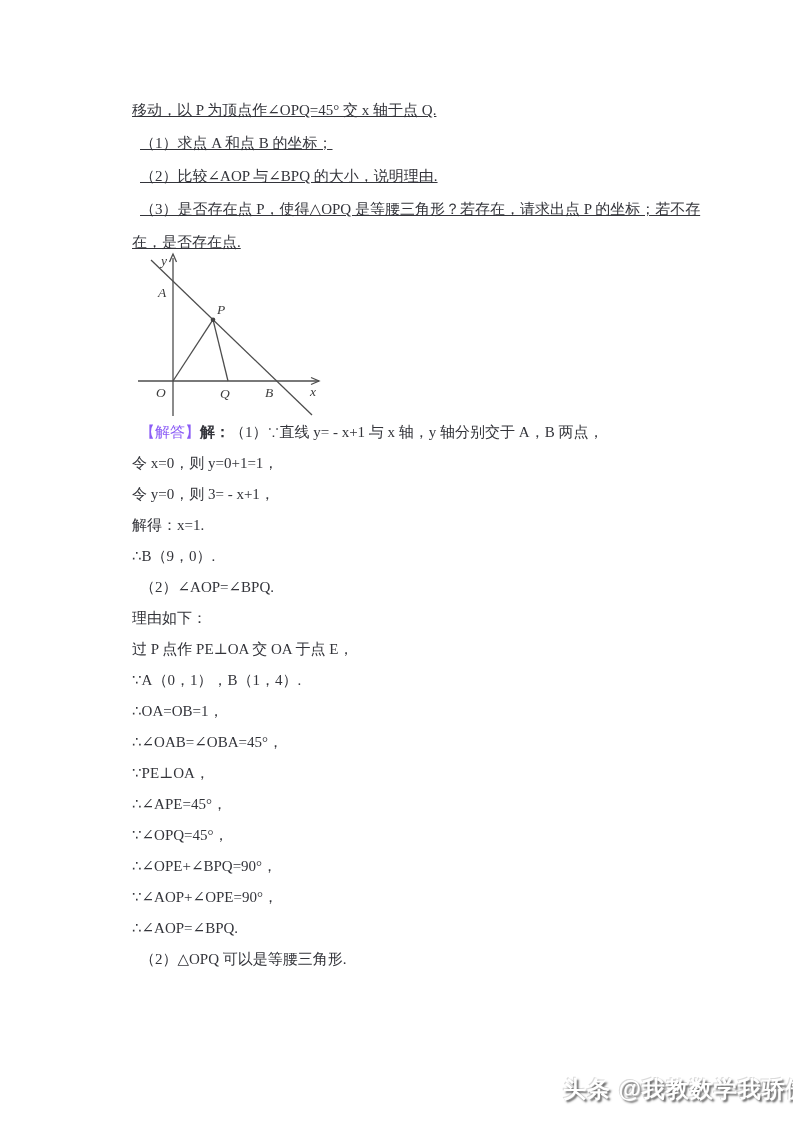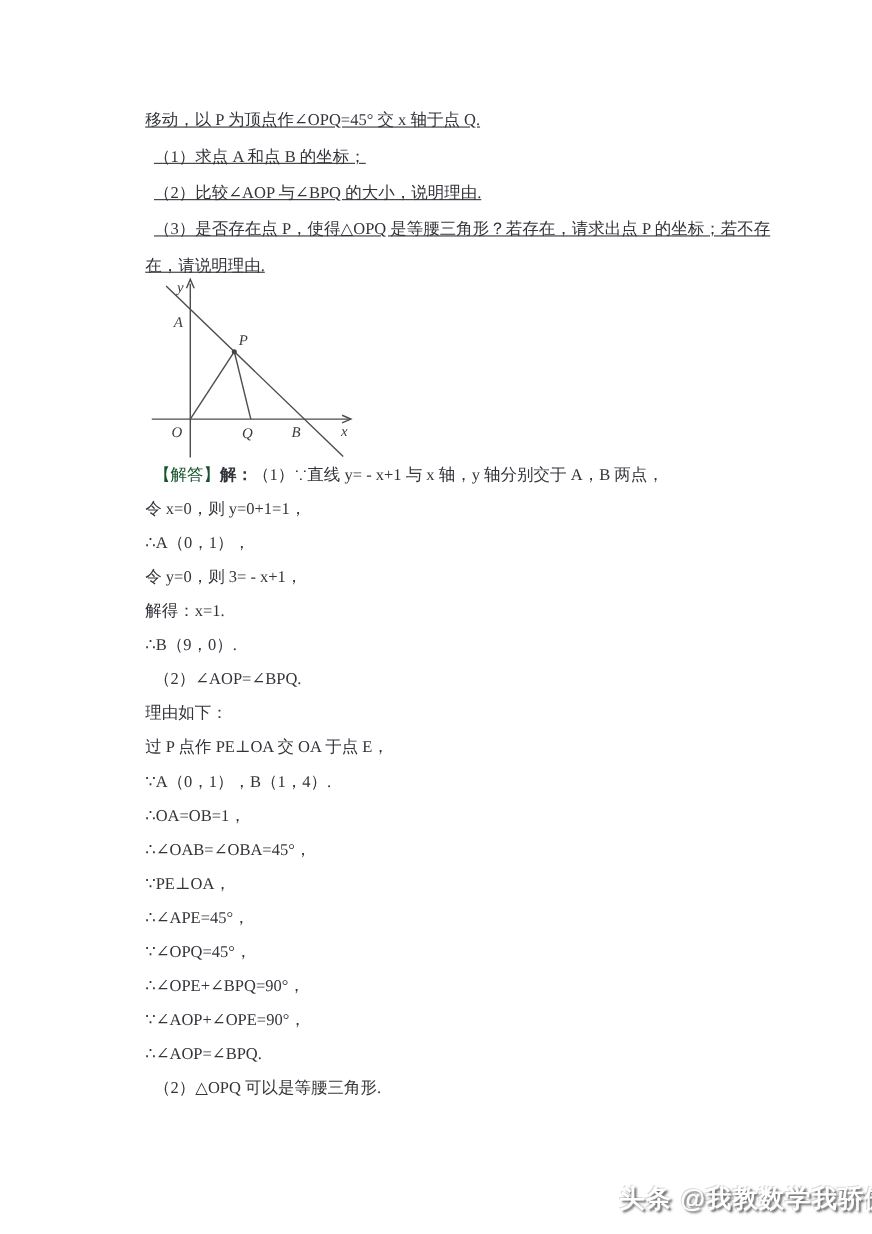--- a/index.html
+++ b/index.html
@@ -16,21 +16,21 @@
     font-size:15px;
     text-decoration:underline;
   }
   .problem .line{height:33px;line-height:33px;white-space:nowrap;}
   .solution{
     position:absolute;left:132px;top:417px;width:590px;
     font-size:15px;
   }
   .solution .line{height:31px;line-height:31px;white-space:nowrap;}
   .indent{padding-left:8px;}
-  .badge{color:#14532d;}
+  .badge{color:#8b5cf6;}
   .bold{font-weight:bold;}
   .figure{
     position:absolute;left:135px;top:250px;width:200px;height:172px;
   }
   .figure svg{display:block;}
   .fig-label{
     font-family:"Liberation Serif","DejaVu Serif",serif;
     font-style:italic;
     font-size:13.5px;
     fill:#3c3c3c;
@@ -45,21 +45,21 @@
   }
 </style>
 </head>
 <body>
 
 <div class="problem">
   <div class="line">移动，以 P 为顶点作∠OPQ=45° 交 x 轴于点 Q.</div>
   <div class="line indent">（1）求点 A 和点 B 的坐标；</div>
   <div class="line indent">（2）比较∠AOP 与∠BPQ 的大小，说明理由.</div>
   <div class="line indent">（3）是否存在点 P，使得△OPQ 是等腰三角形？若存在，请求出点 P 的坐标；若不存</div>
-  <div class="line">在，请说明理由.</div>
+  <div class="line">在，是否存在点.</div>
 </div>
 
 <div class="figure">
   <svg width="200" height="172" viewBox="0 0 200 172" xmlns="http://www.w3.org/2000/svg">
 
     <line x1="38" y1="8" x2="38" y2="166" stroke="#4d4d4d" stroke-width="1.3"></line>
     <polyline points="34.5,12 38,4 41.5,12" fill="none" stroke="#4d4d4d" stroke-width="1.3"></polyline>
 
     <line x1="3" y1="131" x2="184" y2="131" stroke="#4d4d4d" stroke-width="1.3"></line>
     <polyline points="176,127.5 184,131 176,134.5" fill="none" stroke="#4d4d4d" stroke-width="1.3"></polyline>
@@ -80,21 +80,20 @@
     <text class="fig-label" x="130" y="147">B</text>
     <text class="fig-label" x="175" y="146">x</text>
   </svg>
 </div>
 
 <div class="solution">
   <div class="line indent">
     <span class="badge">【解答】</span><span class="bold">解：</span><span>（1）∵直线 y= - x+1 与 x 轴，y 轴分别交于 A，B 两点，</span>
   </div>
   <div class="line">令 x=0，则 y=0+1=1，</div>
-  <div class="line">∴A（0，1），</div>
   <div class="line">令 y=0，则 3= - x+1，</div>
   <div class="line">解得：x=1.</div>
   <div class="line">∴B（9，0）.</div>
   <div class="line indent">（2）∠AOP=∠BPQ.</div>
   <div class="line">理由如下：</div>
   <div class="line">过 P 点作 PE⊥OA 交 OA 于点 E，</div>
   <div class="line">∵A（0，1），B（1，4）.</div>
   <div class="line">∴OA=OB=1，</div>
   <div class="line">∴∠OAB=∠OBA=45°，</div>
   <div class="line">∵PE⊥OA，</div>

